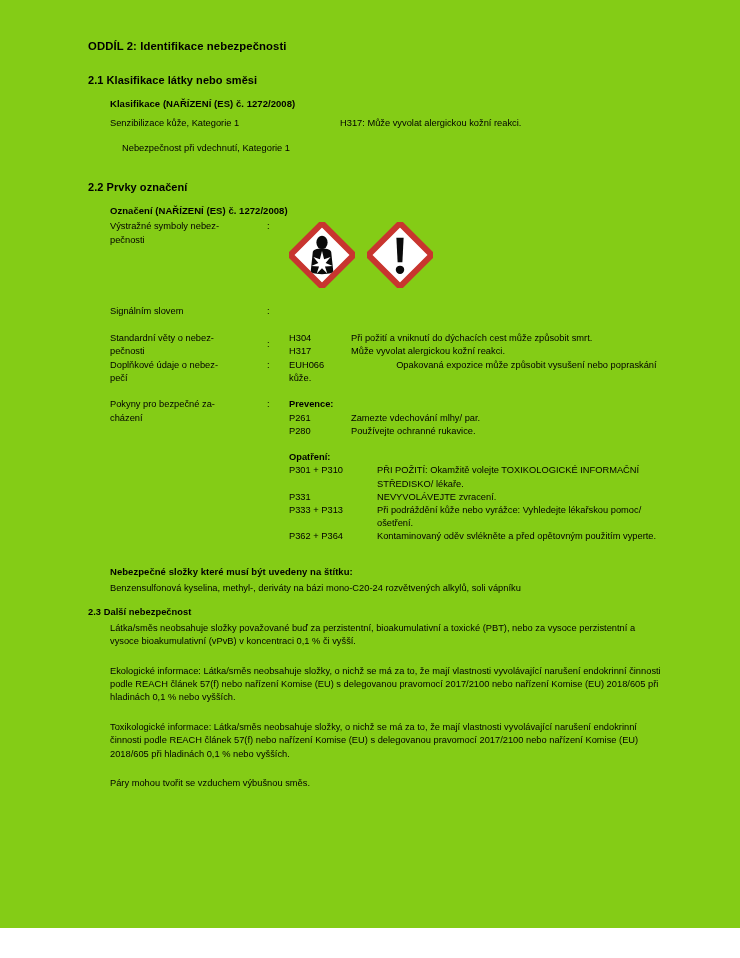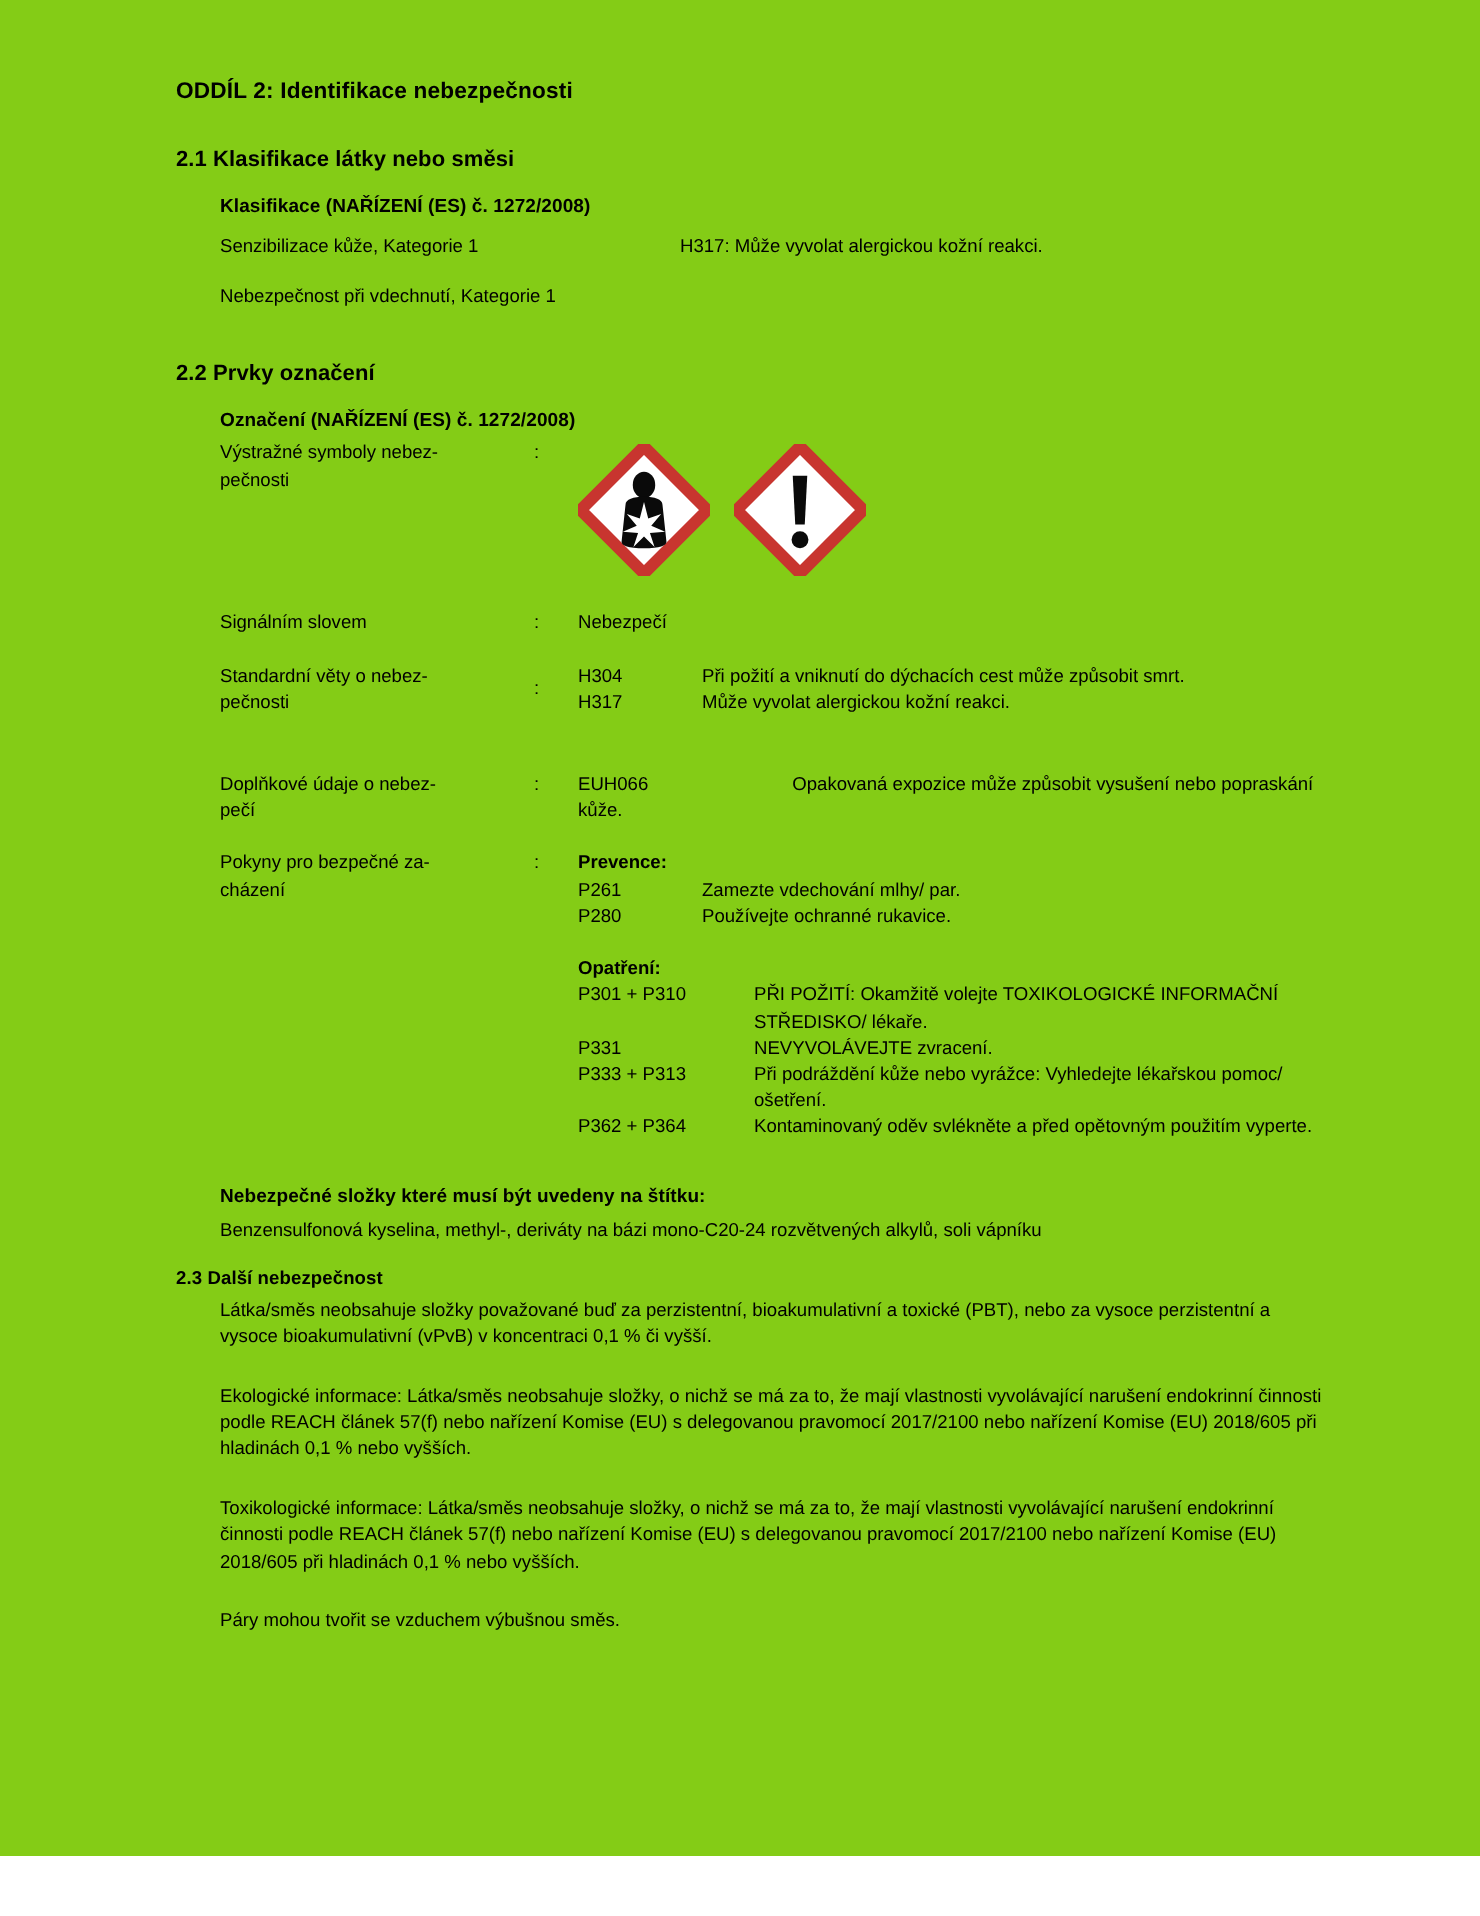--- a/index.html
+++ b/index.html
@@ -50,21 +50,21 @@
 
   
   .class-block {
     padding-left: 22px;
     margin-bottom: 20px;
   }
   .class-row {
     display: flex;
     margin-bottom: 12px;
   }
-  .class-row:last-child { margin-bottom: 0; }
+  .class-row:last-child { margin-bottom: 0; margin-left: 12px; }
   .class-left {
     width: 230px;
     flex: 0 0 230px;
     font-size: 9.3px;
     line-height: 13.2px;
   }
   .class-right {
     flex: 1 1 auto;
     font-size: 9.3px;
     line-height: 13.2px;
@@ -223,24 +223,23 @@
             </svg>
           </div>
         </div>
       </div>
 
       <div class="lrow-spacer"></div>
 
       <div class="lrow" style="margin-bottom:13px;">
         <div class="lrow-label">Signálním slovem</div>
         <div class="lrow-colon">:</div>
-        <div class="lrow-value">Nebezpečí</div>
-      </div>
-
-      <div class="lrow" style="margin-bottom:28px;align-items:center;">
+      </div>
+
+      <div class="lrow" style="margin-bottom:1px;align-items:center;">
         <div class="lrow-label" style="white-space:pre-line;">Standardní věty o nebez-
 pečnosti</div>
         <div class="lrow-colon">:</div>
         <div class="lrow-value">
           <div class="stmt">
             <div class="stmt-code">H304</div>
             <div class="stmt-text">Při požití a vniknutí do dýchacích cest může způsobit smrt.</div>
           </div>
           <div class="stmt">
             <div class="stmt-code">H317</div>

